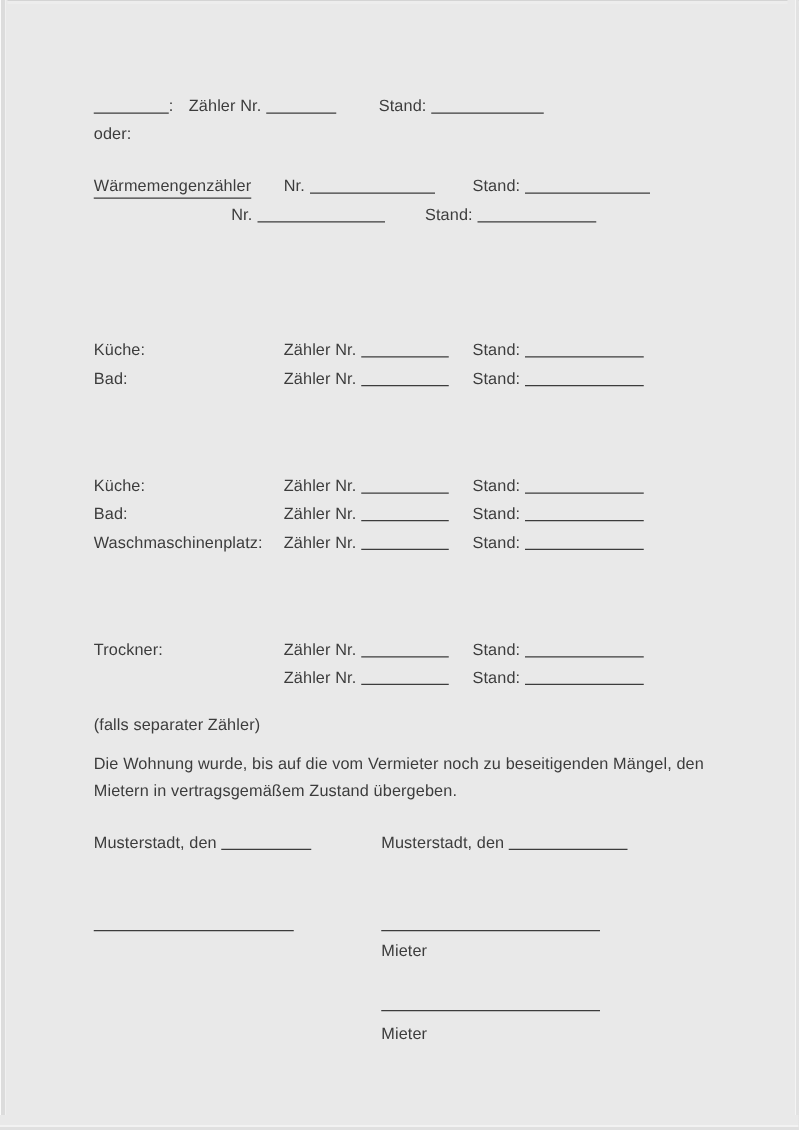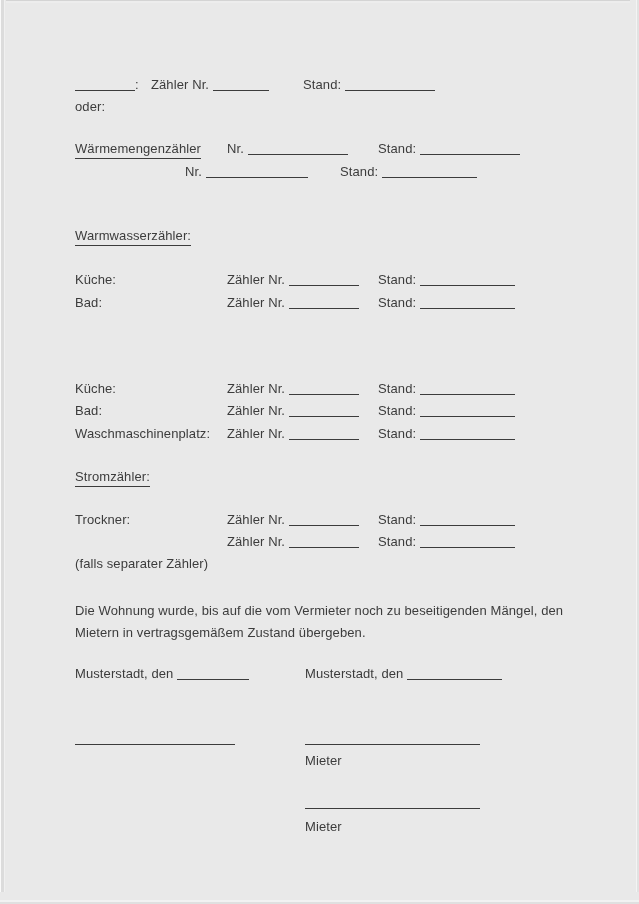--- a/index.html
+++ b/index.html
@@ -64,23 +64,20 @@
   <div class="row" style="top:141px">
     <span class="at" style="left:75px"><span class="heading">Wärmemengenzähler</span></span>
     <span class="at" style="left:227px"><span>Nr.</span> <span class="bl w100"></span></span>
     <span class="at" style="left:378px"><span>Stand:</span> <span class="bl w100"></span></span>
   </div>
   <div class="row" style="top:164px">
     <span class="at" style="left:185px"><span>Nr.</span> <span class="bl w102"></span></span>
     <span class="at" style="left:340px"><span>Stand:</span> <span class="bl w95"></span></span>
   </div>
 
-  <div class="row" style="top:228px">
-    <span class="at" style="left:75px"><span class="heading">Warmwasserzähler:</span></span>
-  </div>
   <div class="row" style="top:272px">
     <span class="at" style="left:75px">Küche:</span>
     <span class="at" style="left:227px"><span>Zähler Nr.</span> <span class="bl w70"></span></span>
     <span class="at" style="left:378px"><span>Stand:</span> <span class="bl w95"></span></span>
   </div>
   <div class="row" style="top:295px">
     <span class="at" style="left:75px">Bad:</span>
     <span class="at" style="left:227px"><span>Zähler Nr.</span> <span class="bl w70"></span></span>
     <span class="at" style="left:378px"><span>Stand:</span> <span class="bl w95"></span></span>
   </div>
@@ -94,33 +91,30 @@
     <span class="at" style="left:75px">Bad:</span>
     <span class="at" style="left:227px"><span>Zähler Nr.</span> <span class="bl w70"></span></span>
     <span class="at" style="left:378px"><span>Stand:</span> <span class="bl w95"></span></span>
   </div>
   <div class="row" style="top:426px">
     <span class="at" style="left:75px">Waschmaschinenplatz:</span>
     <span class="at" style="left:227px"><span>Zähler Nr.</span> <span class="bl w70"></span></span>
     <span class="at" style="left:378px"><span>Stand:</span> <span class="bl w95"></span></span>
   </div>
 
-  <div class="row" style="top:469px">
-    <span class="at" style="left:75px"><span class="heading">Stromzähler:</span></span>
-  </div>
   <div class="row" style="top:512px">
     <span class="at" style="left:75px">Trockner:</span>
     <span class="at" style="left:227px"><span>Zähler Nr.</span> <span class="bl w70"></span></span>
     <span class="at" style="left:378px"><span>Stand:</span> <span class="bl w95"></span></span>
   </div>
   <div class="row" style="top:534px">
     <span class="at" style="left:227px"><span>Zähler Nr.</span> <span class="bl w70"></span></span>
     <span class="at" style="left:378px"><span>Stand:</span> <span class="bl w95"></span></span>
   </div>
-  <div class="row" style="top:556px">
+  <div class="row" style="top:572px">
     <span class="at" style="left:75px">(falls separater Zähler)</span>
   </div>
 
   <div class="para">Die Wohnung wurde, bis auf die vom Vermieter noch zu beseitigenden Mängel, den Mietern in vertragsgemäßem Zustand übergeben.</div>
 
   <div class="row" style="top:666px">
     <span class="at" style="left:75px"><span>Musterstadt, den</span> <span class="bl w72"></span></span>
     <span class="at" style="left:305px"><span>Musterstadt, den</span> <span class="bl w95"></span></span>
   </div>
 

